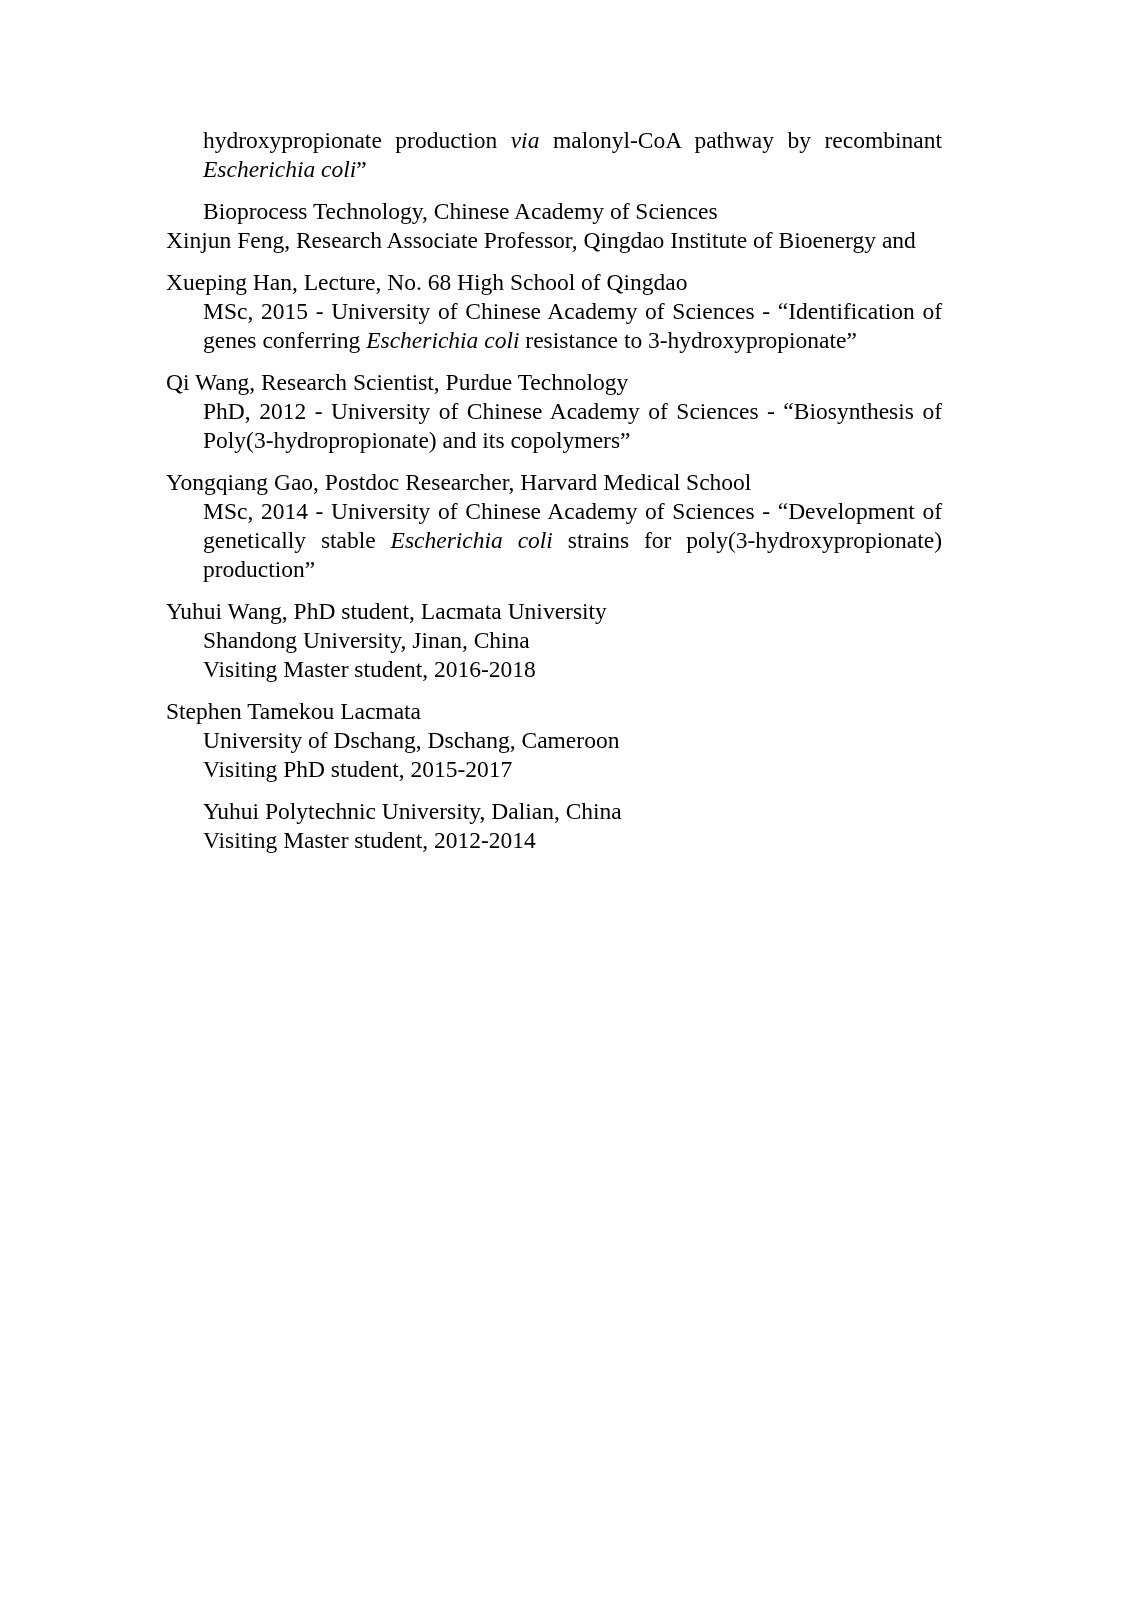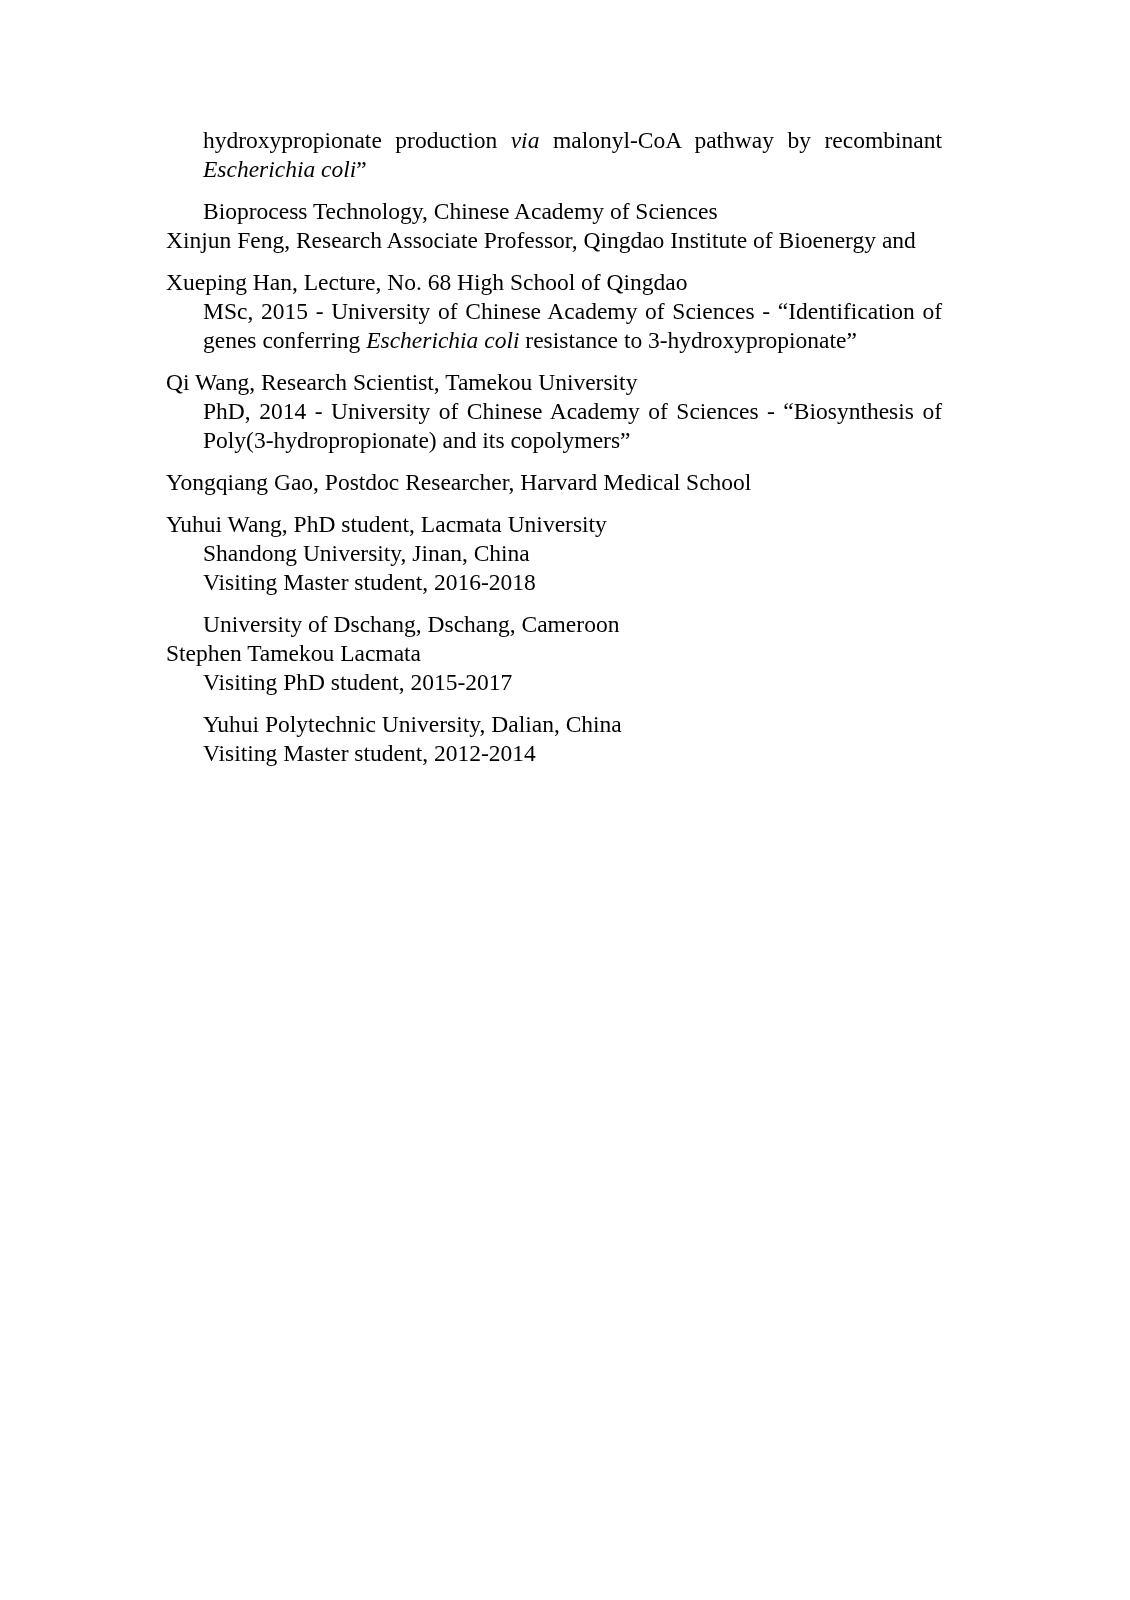--- a/index.html
+++ b/index.html
@@ -78,37 +78,38 @@
       <div class="line indent"><span>Bioprocess Technology, Chinese Academy of Sciences</span></div>
       <div class="line"><span>Xinjun Feng, Research Associate Professor, Qingdao Institute of Bioenergy and</span></div>
     </div>
 
     <div class="entry">
       <div class="line"><span>Xueping Han, Lecture, No. 68 High School of Qingdao</span></div>
       <div class="line indent wrap"><span>MSc, 2015 - University of Chinese Academy of Sciences - “Identification of genes conferring </span><i>Escherichia coli</i><span class="tail"> resistance to 3-hydroxypropionate”</span></div>
     </div>
 
     <div class="entry">
-      <div class="line"><span>Qi Wang, Research Scientist, Tamekou University</span></div>
-      <div class="line indent wrap"><span>PhD, 2014 - University of Chinese Academy of Sciences - “Biosynthesis of Poly(3-hydropropionate) and its copolymers”</span><i></i><span class="tail"></span></div>
+      <div class="line"><span>Qi Wang, Research Scientist, Purdue Technology</span></div>
+      <div class="line indent wrap"><span>PhD, 2012 - University of Chinese Academy of Sciences - “Biosynthesis of Poly(3-hydropropionate) and its copolymers”</span><i></i><span class="tail"></span></div>
     </div>
 
     <div class="entry">
       <div class="line"><span>Yongqiang Gao, Postdoc Researcher, Harvard Medical School</span></div>
+      <div class="line indent wrap"><span>MSc, 2014 - University of Chinese Academy of Sciences - “Development of genetically stable </span><i>Escherichia coli</i><span class="tail"> strains for poly(3-hydroxypropionate) production”</span></div>
     </div>
 
     <div class="entry">
       <div class="line"><span>Yuhui Wang, PhD student, Lacmata University</span></div>
       <div class="line indent"><span>Shandong University, Jinan, China</span></div>
       <div class="line indent"><span>Visiting Master student, 2016-2018</span></div>
     </div>
 
     <div class="entry">
+      <div class="line"><span>Stephen Tamekou Lacmata</span></div>
       <div class="line indent"><span>University of Dschang, Dschang, Cameroon</span></div>
-      <div class="line"><span>Stephen Tamekou Lacmata</span></div>
       <div class="line indent"><span>Visiting PhD student, 2015-2017</span></div>
     </div>
 
     <div class="entry">
       <div class="line indent"><span>Yuhui Polytechnic University, Dalian, China</span></div>
       <div class="line indent"><span>Visiting Master student, 2012-2014</span></div>
     </div>
 
   </div>
 </div>

